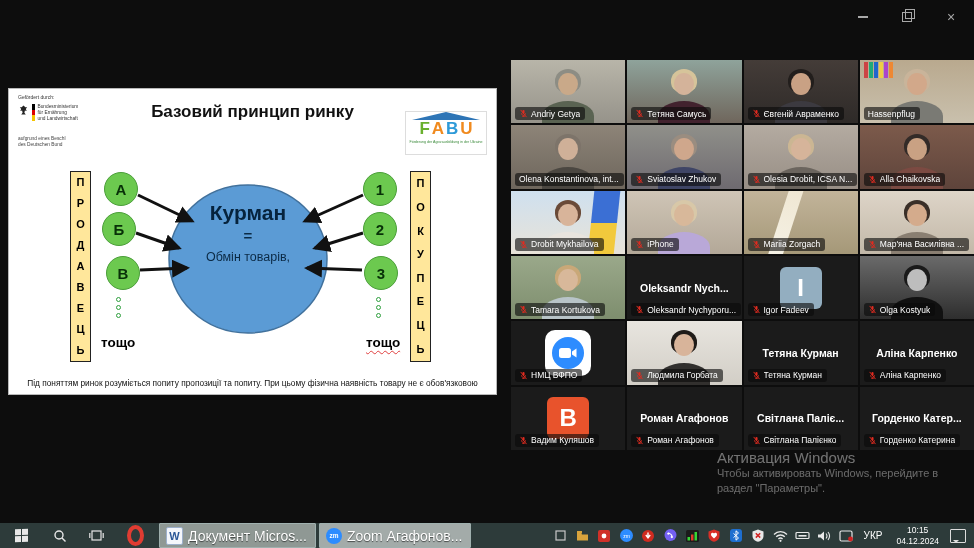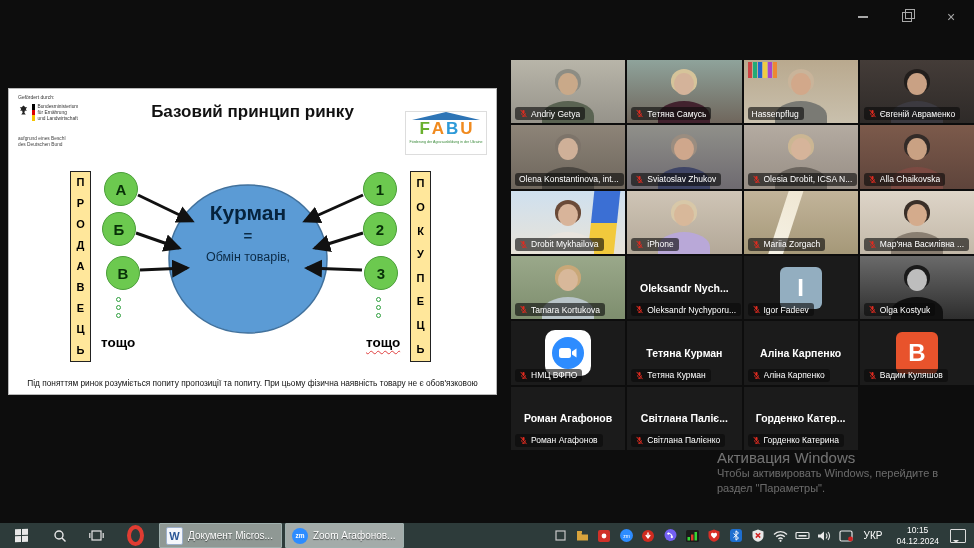--- a/index.html
+++ b/index.html
@@ -91,21 +91,21 @@
   
   #taskbar{position:absolute;left:0;bottom:0;width:974px;height:25px;background:#2d3b3a;
            display:flex;align-items:center;}
   .tbtn{height:25px;display:flex;align-items:center;justify-content:center;}
   .tb-start{width:42px;} .tb-search{width:36px;} .tb-view{width:36px;} .tb-opera{width:42px;}
   .winlogo{display:grid;grid-template-columns:6px 6px;grid-template-rows:6px 6px;gap:1px;transform:skewY(-3deg);}
   .winlogo i{background:#e8e8e8;display:block;}
   .oring{width:13px;height:16px;border:4px solid #e03c32;border-radius:50%;box-sizing:content-box;width:9px;height:13px;}
   .appbtn{height:23px;margin-left:3px;padding:0 8px 0 6px;display:flex;align-items:center;gap:5px;
           border:1px solid #9fb0ae;border-radius:1px;}
-  .appbtn span{font-size:10px;color:#fff;text-shadow:0 1px 1px rgba(0,0,0,.6);white-space:nowrap;}
+  .appbtn span{font-size:14px;color:#fff;text-shadow:0 1px 1px rgba(0,0,0,.6);white-space:nowrap;}
   .wicon{width:15px;height:16px;background:#f4f6fb;border:1px solid #9db0cc;border-radius:2px;
          display:flex;align-items:center;justify-content:center;font-weight:bold;font-size:11px;color:#2b5797;}
   .zicon{width:16px;height:16px;border-radius:50%;background:#2d8cff;display:flex;align-items:center;justify-content:center;
          color:#fff;font-size:6.5px;font-weight:bold;}
   #tray{margin-left:auto;display:flex;align-items:center;gap:7px;padding-right:8px;}
   .tico{width:15px;height:15px;display:flex;align-items:center;justify-content:center;}
   .lang{color:#fff;font-size:10px;padding:0 3px;}
   .clock{color:#fff;font-size:8.5px;line-height:1.25;text-align:center;padding:0 4px;}
   .bubble{width:14px;height:12px;border:1.3px solid #ddd;border-radius:1px;position:relative;}
   .bubble:after{content:"";position:absolute;left:2px;bottom:-4px;border:3px solid transparent;border-top-color:#ddd;}
@@ -255,53 +255,53 @@
           <svg class="mic" viewBox="0 0 12 12">
  <rect x="4.6" y="1.2" width="2.8" height="5.2" rx="1.4" fill="#e02b20"></rect>
  <path d="M3.2 5.6a2.8 3 0 0 0 5.6 0" fill="none" stroke="#e02b20" stroke-width="1"></path>
  <path d="M6 8.6V10 M4.3 10h3.4" stroke="#e02b20" stroke-width="1" fill="none"></path>
  <path d="M2.2 1.2L10 10.8" stroke="#e02b20" stroke-width="1.3"></path>
           </svg>
           <span>Тетяна Самусь</span>
         </div>
       </div>
       <div class="tile">
+        <div class="ph" style="background:linear-gradient(180deg,#443c38,#2e2a28)">
+          <div class="hair" style="background:#221e1c"></div>
+       <div class="head" style="background:#c9a184"></div>
+       <div class="torso" style="background:#3c3a40"></div>
+        </div>
+        <div class="label">
+          <svg class="mic" viewBox="0 0 12 12">
+ <rect x="4.6" y="1.2" width="2.8" height="5.2" rx="1.4" fill="#e02b20"></rect>
+ <path d="M3.2 5.6a2.8 3 0 0 0 5.6 0" fill="none" stroke="#e02b20" stroke-width="1"></path>
+ <path d="M6 8.6V10 M4.3 10h3.4" stroke="#e02b20" stroke-width="1" fill="none"></path>
+ <path d="M2.2 1.2L10 10.8" stroke="#e02b20" stroke-width="1.3"></path>
+          </svg>
+          <span>Євгеній Авраменко</span>
+        </div>
+      </div>
+      <div class="tile">
         <div class="ph" style="background:linear-gradient(180deg,#b9a98e,#c9c0ad)">
           <div class="books">
             <i style="background:#c44"></i>
             <i style="background:#2a7"></i>
             <i style="background:#26c"></i>
             <i style="background:#ec4"></i>
             <i style="background:#a4c"></i>
             <i style="background:#e83"></i>
           </div>
           <div class="hair" style="background:#c9b49a"></div>
        <div class="head" style="background:#d2a88a"></div>
        <div class="torso" style="background:#7a7a74"></div>
         </div>
         <div class="label">
           <span>Hassenpflug</span>
         </div>
       </div>
-      <div class="tile">
-        <div class="ph" style="background:linear-gradient(180deg,#443c38,#2e2a28)">
-          <div class="hair" style="background:#221e1c"></div>
-       <div class="head" style="background:#c9a184"></div>
-       <div class="torso" style="background:#3c3a40"></div>
-        </div>
-        <div class="label">
-          <svg class="mic" viewBox="0 0 12 12">
- <rect x="4.6" y="1.2" width="2.8" height="5.2" rx="1.4" fill="#e02b20"></rect>
- <path d="M3.2 5.6a2.8 3 0 0 0 5.6 0" fill="none" stroke="#e02b20" stroke-width="1"></path>
- <path d="M6 8.6V10 M4.3 10h3.4" stroke="#e02b20" stroke-width="1" fill="none"></path>
- <path d="M2.2 1.2L10 10.8" stroke="#e02b20" stroke-width="1.3"></path>
-          </svg>
-          <span>Євгеній Авраменко</span>
-        </div>
-      </div>
       <div class="tile speaking">
         <div class="ph" style="background:linear-gradient(180deg,#8d8478,#6e665c)">
           <div class="hair" style="background:#7d746a"></div>
        <div class="head" style="background:#cfb098"></div>
        <div class="torso" style="background:#4b4741"></div>
         </div>
         <div class="label">
           <span>Olena Konstantinova, int...</span>
         </div>
       </div>
@@ -490,20 +490,36 @@
           <svg class="mic" viewBox="0 0 12 12">
  <rect x="4.6" y="1.2" width="2.8" height="5.2" rx="1.4" fill="#e02b20"></rect>
  <path d="M3.2 5.6a2.8 3 0 0 0 5.6 0" fill="none" stroke="#e02b20" stroke-width="1"></path>
  <path d="M6 8.6V10 M4.3 10h3.4" stroke="#e02b20" stroke-width="1" fill="none"></path>
  <path d="M2.2 1.2L10 10.8" stroke="#e02b20" stroke-width="1.3"></path>
           </svg>
           <span>НМЦ ВФПО</span>
         </div>
       </div>
       <div class="tile">
+        <div class="ph" style="background:linear-gradient(180deg,#e8e5df,#d2cec6)">
+          <div class="hair" style="background:#1f1b18"></div>
+       <div class="head" style="background:#d8b49a"></div>
+       <div class="torso" style="background:#32302e"></div>
+        </div>
+        <div class="label">
+          <svg class="mic" viewBox="0 0 12 12">
+ <rect x="4.6" y="1.2" width="2.8" height="5.2" rx="1.4" fill="#e02b20"></rect>
+ <path d="M3.2 5.6a2.8 3 0 0 0 5.6 0" fill="none" stroke="#e02b20" stroke-width="1"></path>
+ <path d="M6 8.6V10 M4.3 10h3.4" stroke="#e02b20" stroke-width="1" fill="none"></path>
+ <path d="M2.2 1.2L10 10.8" stroke="#e02b20" stroke-width="1.3"></path>
+          </svg>
+          <span>Людмила Горбата</span>
+        </div>
+      </div>
+      <div class="tile">
         <div class="cname">Тетяна Курман</div>
         <div class="label">
           <svg class="mic" viewBox="0 0 12 12">
  <rect x="4.6" y="1.2" width="2.8" height="5.2" rx="1.4" fill="#e02b20"></rect>
  <path d="M3.2 5.6a2.8 3 0 0 0 5.6 0" fill="none" stroke="#e02b20" stroke-width="1"></path>
  <path d="M6 8.6V10 M4.3 10h3.4" stroke="#e02b20" stroke-width="1" fill="none"></path>
  <path d="M2.2 1.2L10 10.8" stroke="#e02b20" stroke-width="1.3"></path>
           </svg>
           <span>Тетяна Курман</span>
         </div>

